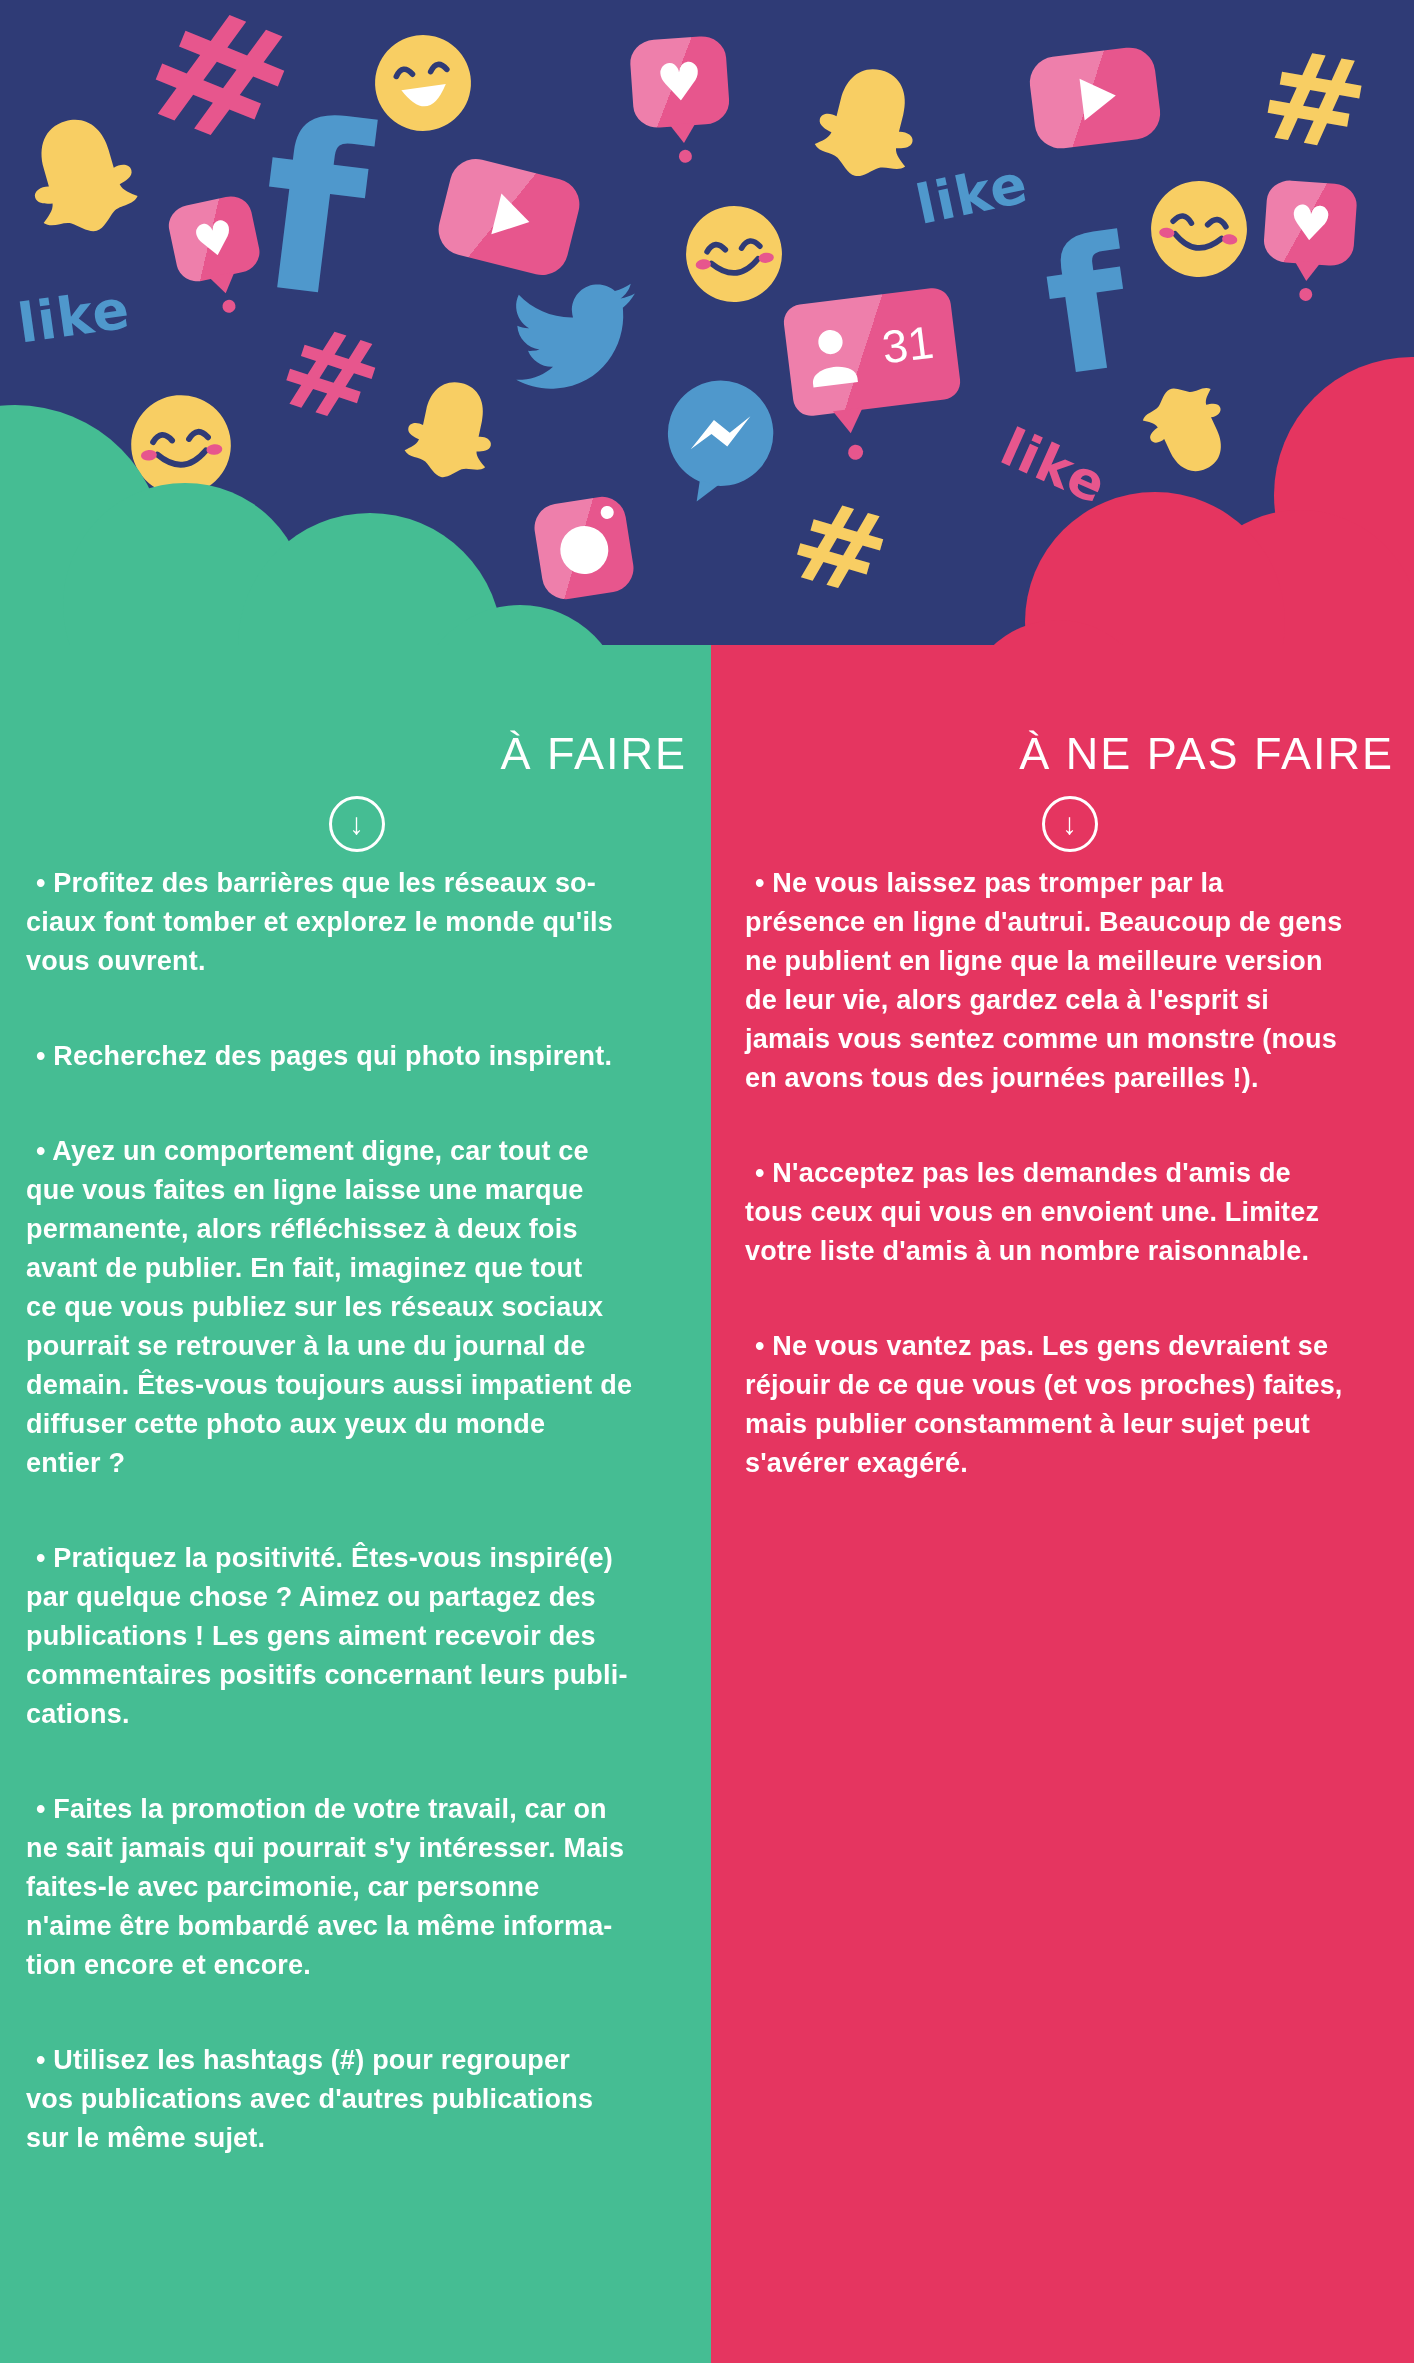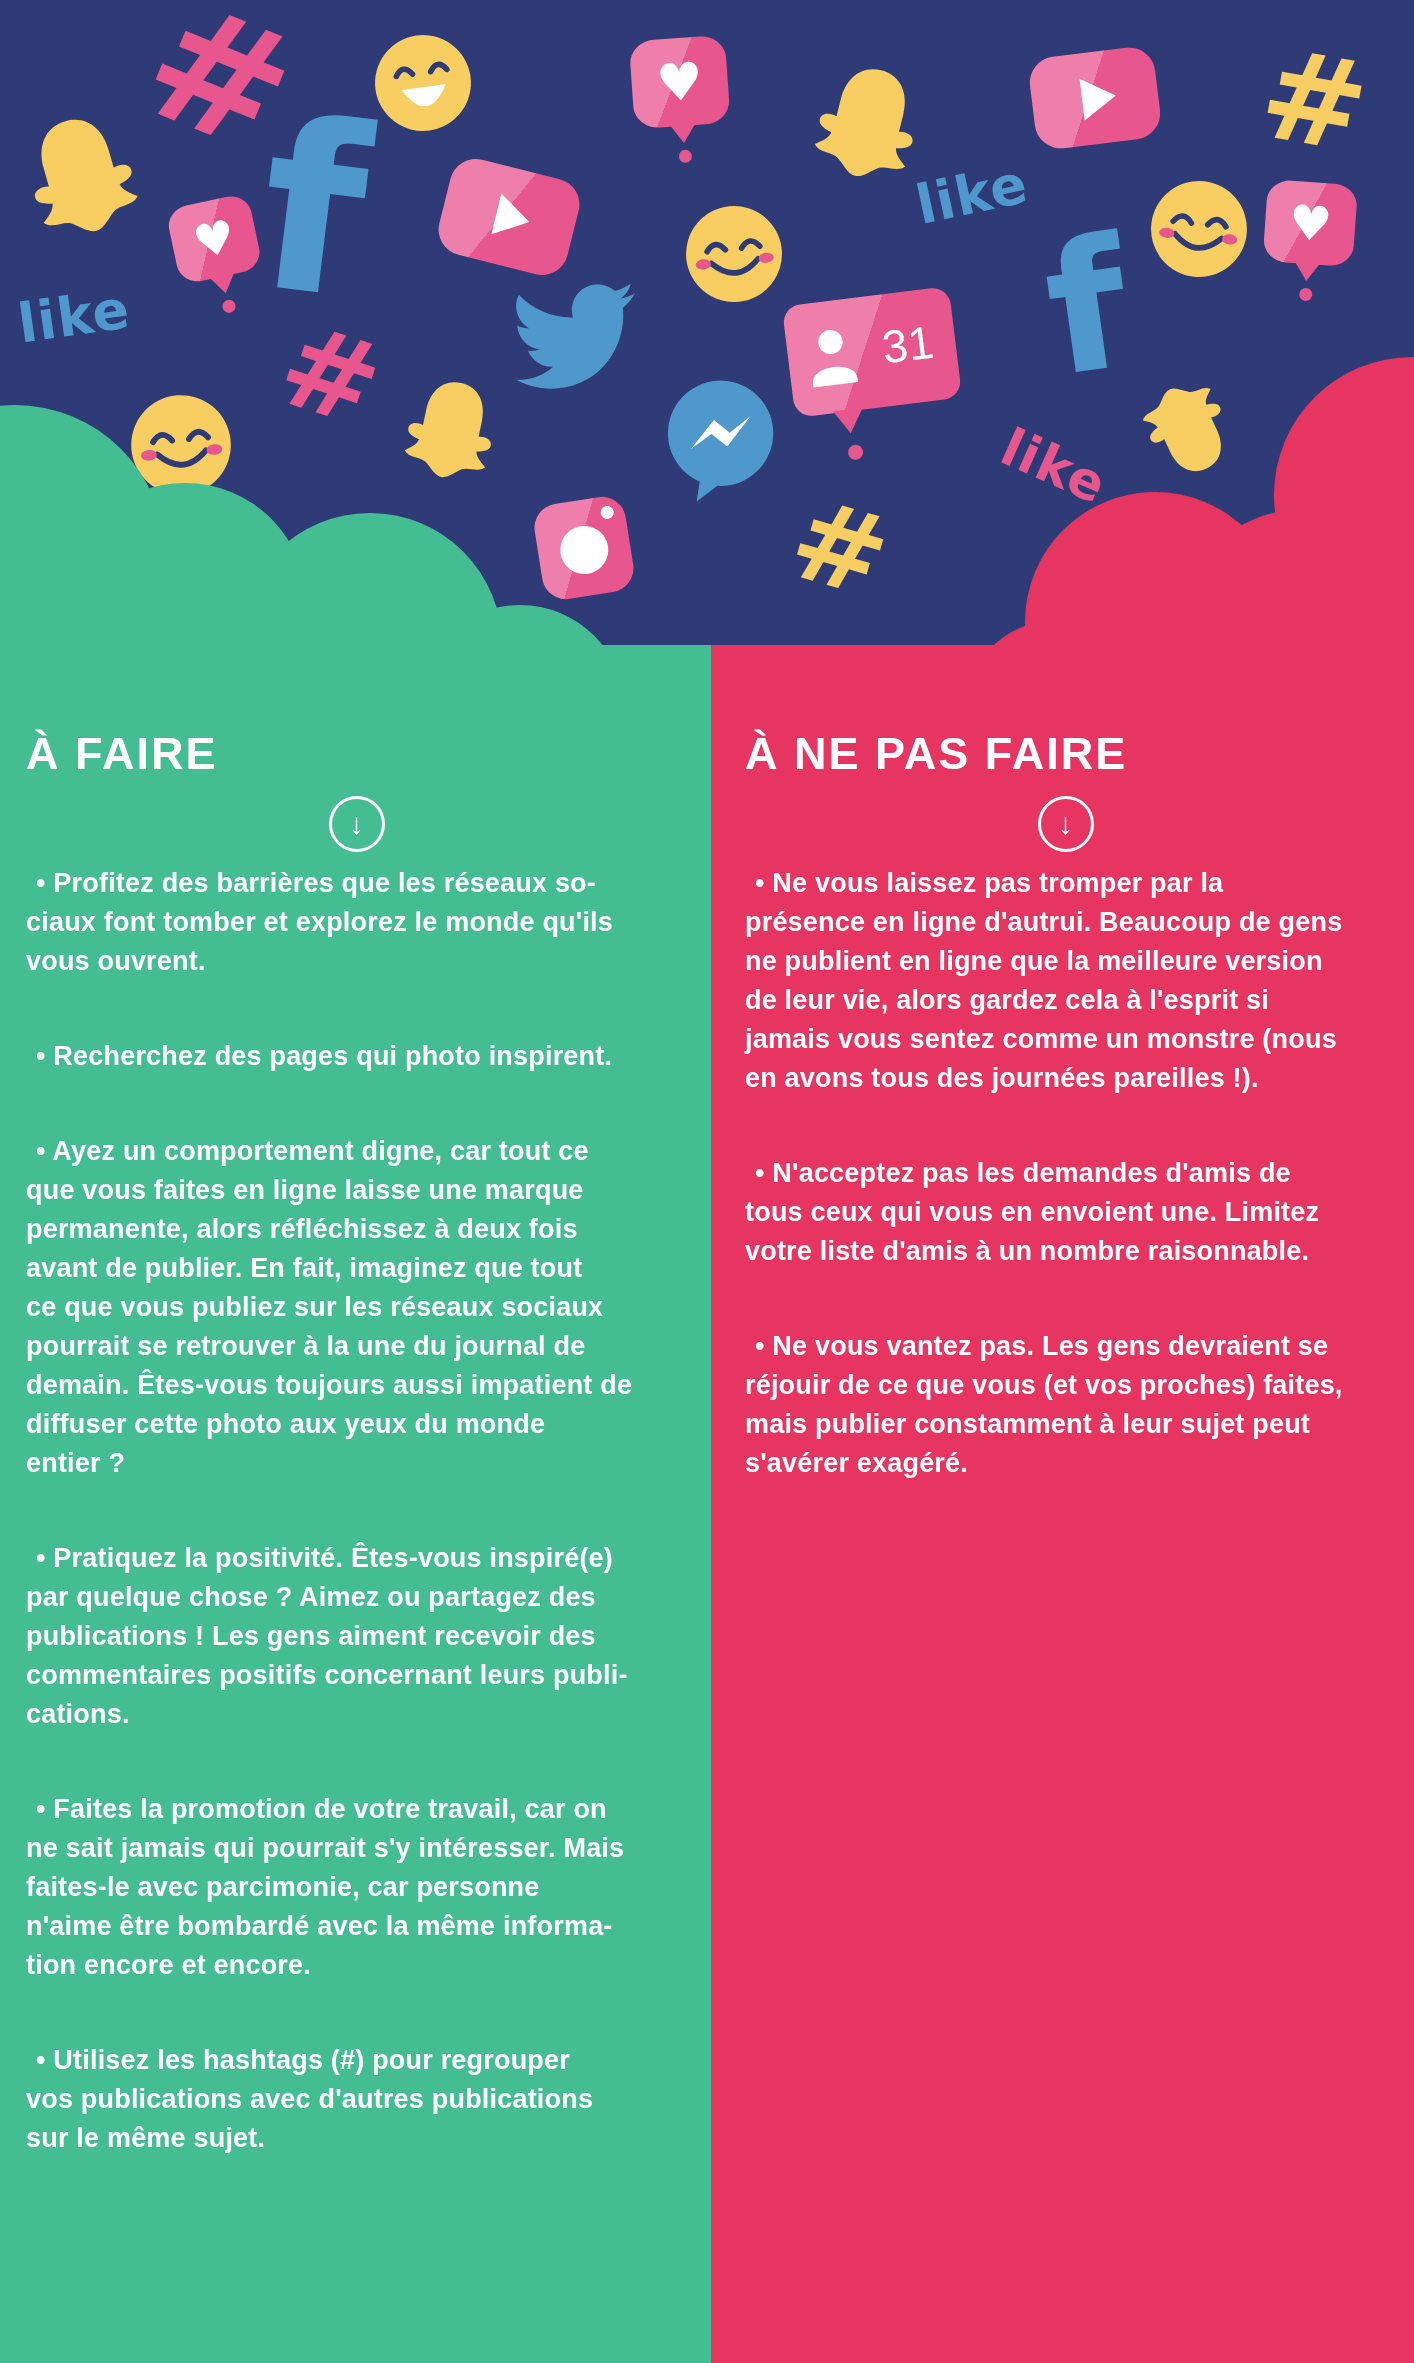--- a/index.html
+++ b/index.html
@@ -48,22 +48,22 @@
   
   .cl{position:absolute;border-radius:50%;z-index:2;}
   .cl.g{background:var(--green);}
   .cl.p{background:var(--red);}
   .block{position:absolute;top:645px;height:1718px;z-index:2;}
   .block.g{left:0;width:711px;background:var(--green);}
   .block.p{left:711px;width:703px;background:var(--red);}
   
   .coltext{position:absolute;top:650px;bottom:0;z-index:5;color:#fff;}
   .coltext.left{left:0;width:711px;padding:0 24px 0 26px;box-sizing:border-box;}
-  .coltext.right{left:711px;width:703px;padding:0 28px 0 34px;box-sizing:border-box;}
-  .col-head{margin:78px 0 0;font-size:45px;font-weight:700;letter-spacing:2px;text-align:left;color:#fff;}
+  .coltext.right{left:711px;width:703px;padding:0 20px 0 34px;box-sizing:border-box;}
+  .col-head{margin:78px 0 0;font-size:45px;font-weight:400;letter-spacing:2px;text-align:right;color:#fff;}
   .arrow-badge{width:56px;height:56px;margin:16px auto 0;border:3px solid #fff;border-radius:50%;
                box-sizing:border-box;display:flex;align-items:center;justify-content:center;
                font-size:30px;color:#fff;}
   .bullets{margin-top:12px;font-weight:bold;}
   .bullets p{margin:0 0 56px;font-size:27px;line-height:39px;letter-spacing:.2px;
              white-space:pre-line;text-indent:10px;color:#fff;}
 </style>
 </head>
 <body>
 

